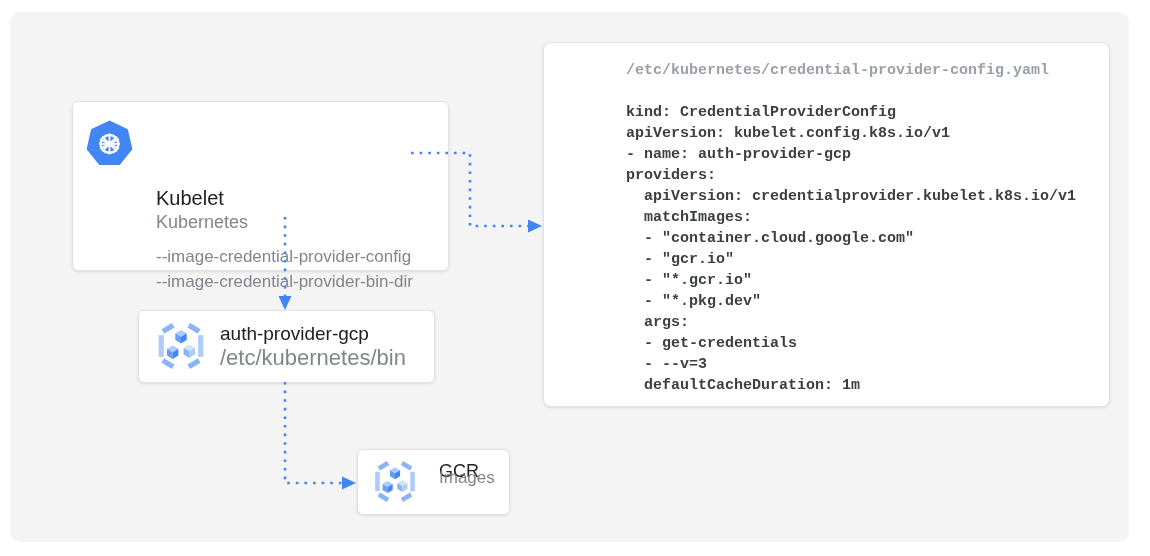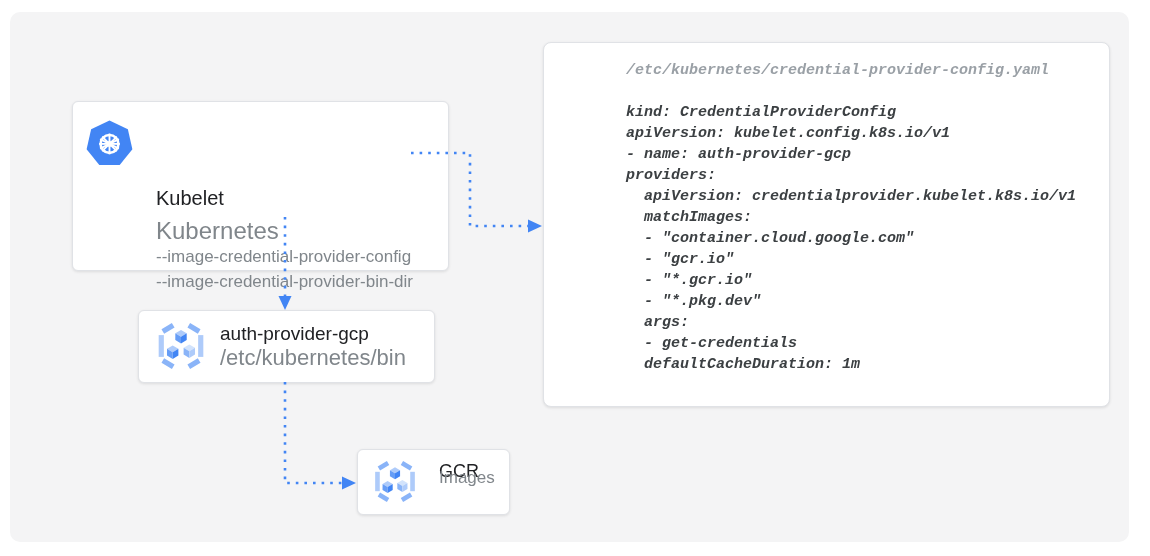--- a/index.html
+++ b/index.html
@@ -21,39 +21,39 @@
   #kubelet-card{left:72px;top:65px;width:375px;height:168px;margin-top:36px;}
   #auth-card{left:138px;top:310px;width:295px;height:71px;}
   #gcr-card{left:357px;top:449px;width:151px;height:64px;}
   #code-card{left:543px;top:42px;width:567px;height:365px;border-radius:8px;box-sizing:border-box;}
 
   .node-title{position:absolute;color:var(--title-text,#202124);white-space:nowrap;}
   .node-sub{position:absolute;color:var(--muted-text,#80868b);white-space:nowrap;}
 
   #kubelet-icon{position:absolute;left:13px;top:17px;width:47px;height:47px;}
   #kubelet-title{left:83px;top:84px;font-size:20px;line-height:24px;}
-  #kubelet-sub{left:83px;top:118px;font-size:24px;line-height:22px;}
+  #kubelet-sub{left:83px;top:109px;font-size:18px;line-height:22px;}
   #kubelet-flags{
     position:absolute;left:83px;top:142px;
     font-size:17px;line-height:25px;color:var(--muted-text,#80868b);
     white-space:nowrap;
   }
 
   #auth-icon{position:absolute;left:15px;top:10px;width:54px;height:50px;}
   #auth-title{left:81px;top:11px;font-size:19px;line-height:24px;}
   #auth-sub{left:81px;top:36px;font-size:22px;line-height:22px;}
 
   #gcr-icon{position:absolute;left:13px;top:9px;width:48px;height:45px;}
   #gcr-title{left:81px;top:10px;font-size:18px;line-height:22px;}
   #gcr-sub{left:81px;top:17px;font-size:17px;line-height:22px;}
 
   #code-card{
     padding:17px 18px 0 82px;
     font-family:"Liberation Mono", monospace;
-    font-style:italic;font-weight:bold;
+    font-weight:bold;
     font-size:15px;line-height:21px;
     color:var(--code-text,#3c4043);
   }
   #code-filename{color:var(--filename-text,#9aa0a6);margin-bottom:21px;white-space:pre;}
   .code-line{white-space:pre;}
 
   #arrow-layer{position:absolute;left:0;top:0;pointer-events:none;}
   .dotline{fill:none;stroke:var(--arrow,#4285f4);stroke-width:2.6;stroke-dasharray:2.6 6;}
   .ahead{fill:var(--arrow,#4285f4);stroke:none;}
 
@@ -164,20 +164,21 @@
       <div class="code-line">- name: auth-provider-gcp</div>
       <div class="code-line">providers:</div>
       <div class="code-line">  apiVersion: credentialprovider.kubelet.k8s.io/v1</div>
       <div class="code-line">  matchImages:</div>
       <div class="code-line">  - "container.cloud.google.com"</div>
       <div class="code-line">  - "gcr.io"</div>
       <div class="code-line">  - "*.gcr.io"</div>
       <div class="code-line">  - "*.pkg.dev"</div>
       <div class="code-line">  args:</div>
       <div class="code-line">  - get-credentials</div>
+      <div class="code-line">  - --v=3</div>
       <div class="code-line">  defaultCacheDuration: 1m</div>
     </div>
 </div>
 
 <svg id="arrow-layer" width="1150" height="556" viewBox="0 0 1150 556">
   <path class="dotline" d="M411,153 H470 V226 H528"></path>
   <polygon class="ahead" points="528,219.5 528,232.5 542,226"></polygon>
   <path class="dotline" d="M285,217 V296"></path>
   <polygon class="ahead" points="278.5,296 291.5,296 285,310"></polygon>
   <path class="dotline" d="M285,382 V483 H342"></path>

